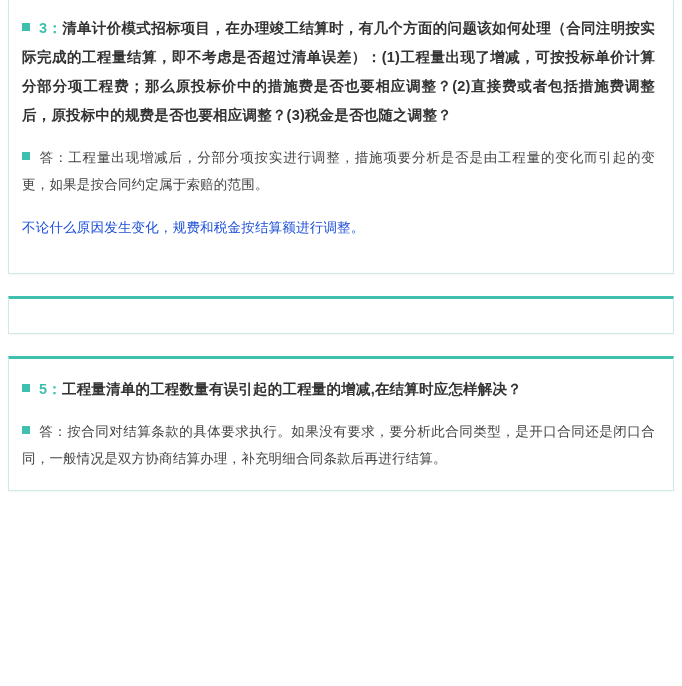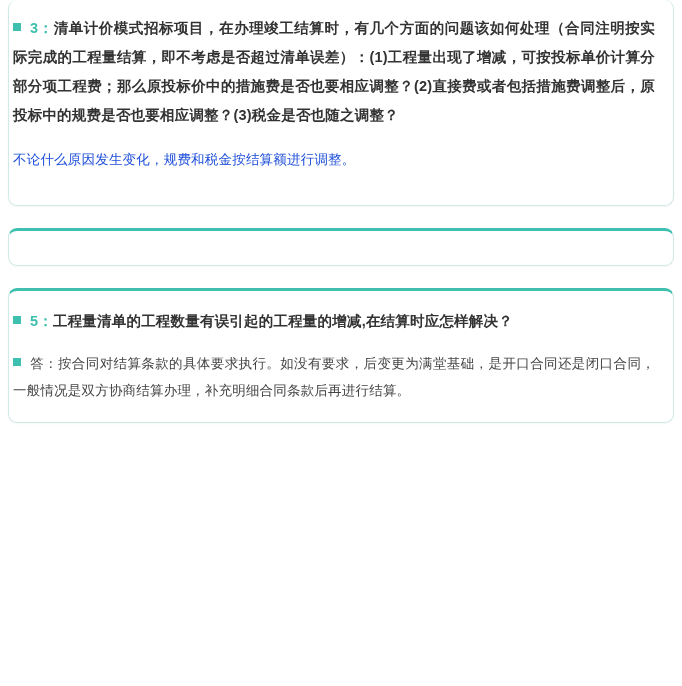--- a/index.html
+++ b/index.html
@@ -16,23 +16,23 @@
     width: 682px;
     box-sizing: border-box;
     padding: 0;
   }
   .qa-card {
     position: relative;
     box-sizing: border-box;
     background: #ffffff;
     border: 1px solid #cfe9e6;
     border-top: 3px solid #3fbfae;
-    border-radius: 9px;
+    border-radius: 1px;
     margin: 0 8px 22px 8px;
-    padding: 16px 18px 18px 4px;
+    padding: 16px 18px 18px 13px;
     box-shadow: 0 1px 2px rgba(0,0,0,0.04);
   }
   .qa-card.first {
     margin-top: 0;
     border-top: none;
     padding-top: 14px;
   }
   .q-line {
     font-size: 14.5px;
     font-weight: bold;
@@ -83,31 +83,34 @@
 </head>
 <body>
 
 <div class="page">
 
   <div class="qa-card first">
     <p class="q-line">
       <span class="marker"></span><span class="q-num">3：</span><span>清单计价模式招标项目，在办理竣工结算时，有几个方面的问题该如何处理（合同注明按实际完成的工程量结算，即不考虑是否超过清单误差）：(1)工程量出现了增减，可按投标单价计算分部分项工程费；那么原投标价中的措施费是否也要相应调整？(2)直接费或者包括措施费调整后，原投标中的规费是否也要相应调整？(3)税金是否也随之调整？</span>
     </p>
     <div class="a-block">
+      <p class="a-line">
+        <span class="marker"></span><span class="a-label">答：</span><span>工程量出现增减后，分部分项按实进行调整，措施项要分析是否是由工程量的变化而引起的变更，如果是按合同约定属于索赔的范围。</span>
+      </p>
       <p class="a-extra">不论什么原因发生变化，规费和税金按结算额进行调整。</p>
     </div>
   </div>
 
   <div class="qa-card">
   </div>
 
   <div class="qa-card">
     <p class="q-line">
       <span class="marker"></span><span class="q-num">5：</span><span>工程量清单的工程数量有误引起的工程量的增减,在结算时应怎样解决？</span>
     </p>
     <div class="a-block">
       <p class="a-line">
-        <span class="marker"></span><span class="a-label">答：</span><span>按合同对结算条款的具体要求执行。如没有要求，后变更为满堂基础，是开口合同还是闭口合同，一般情况是双方协商结算办理，补充明细合同条款后再进行结算。</span>
+        <span class="marker"></span><span class="a-label">答：</span><span>按合同对结算条款的具体要求执行。如果没有要求，要分析此合同类型，是开口合同还是闭口合同，一般情况是双方协商结算办理，补充明细合同条款后再进行结算。</span>
       </p>
     </div>
   </div>
 
 </div>
 
 </body></html>

